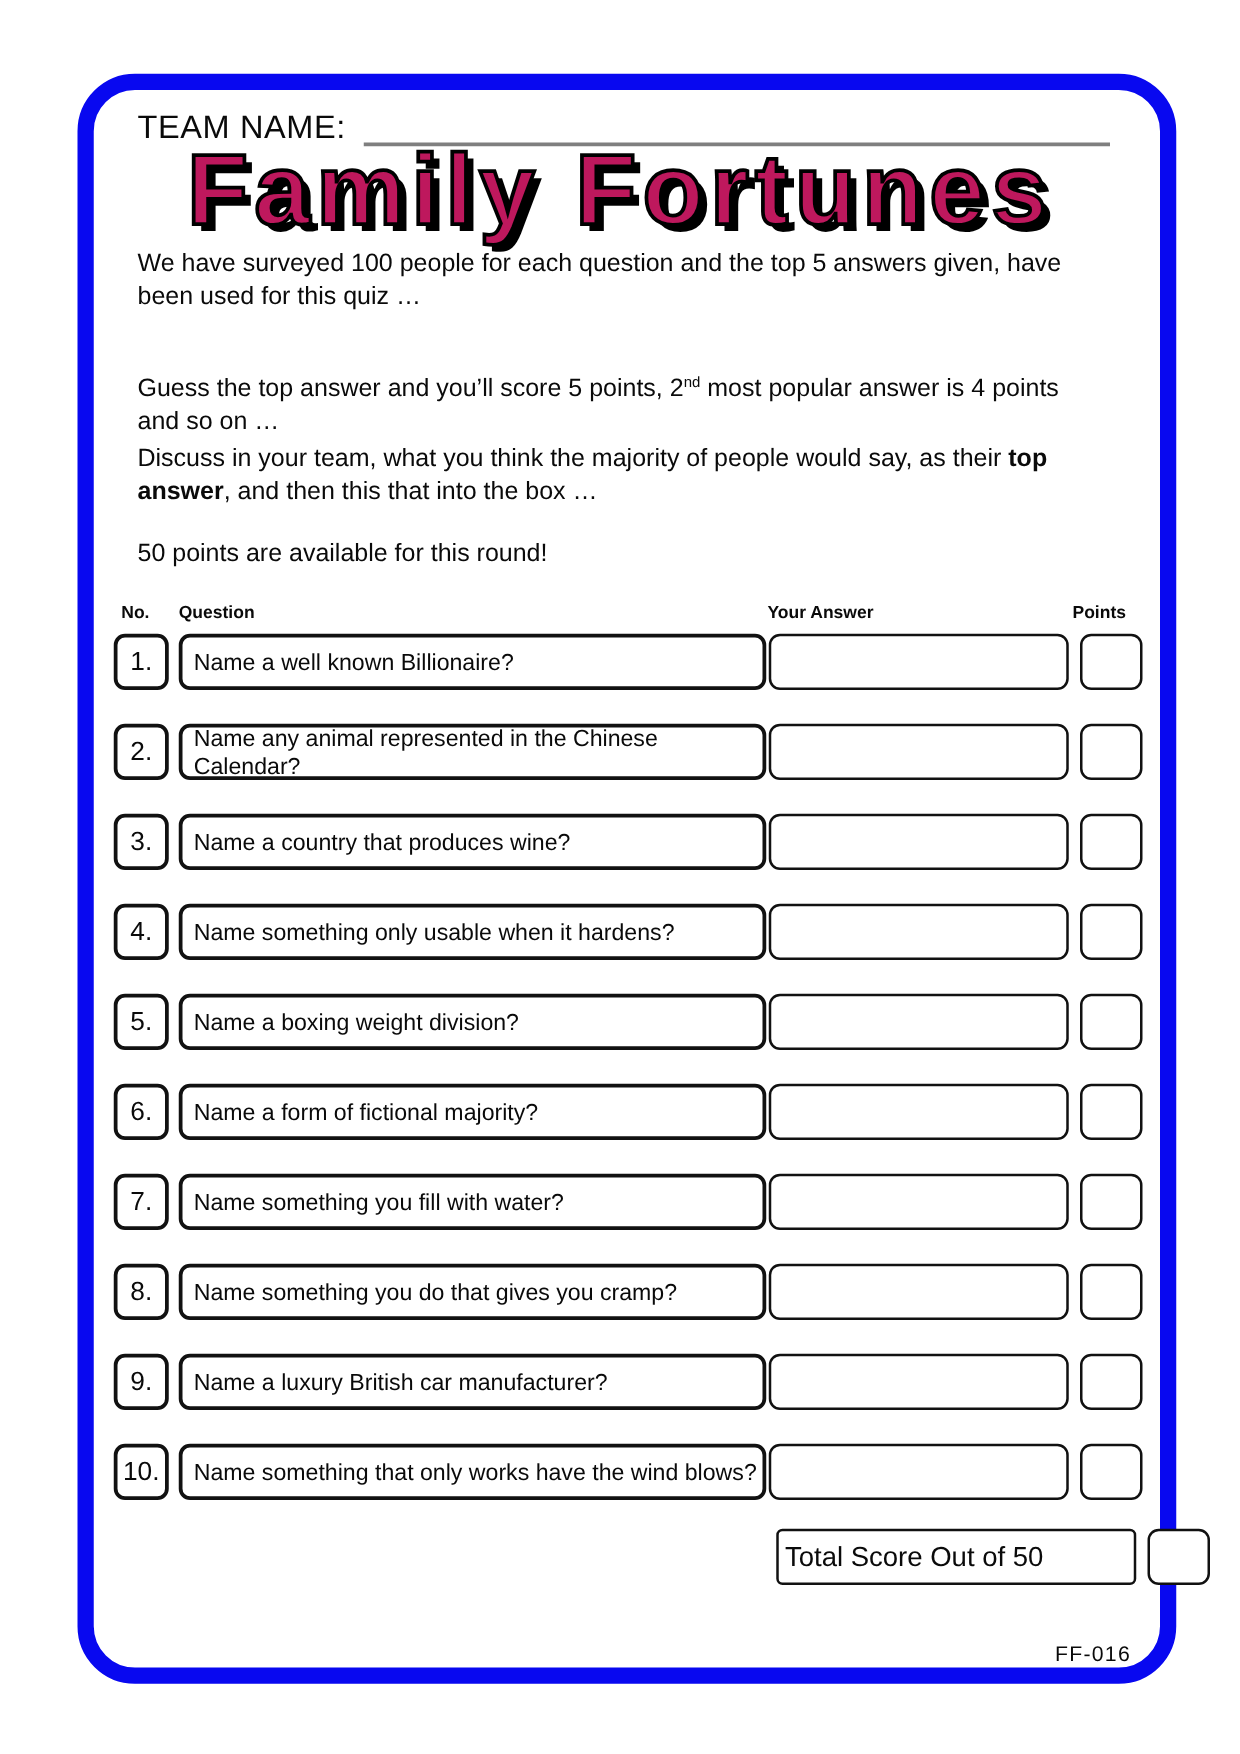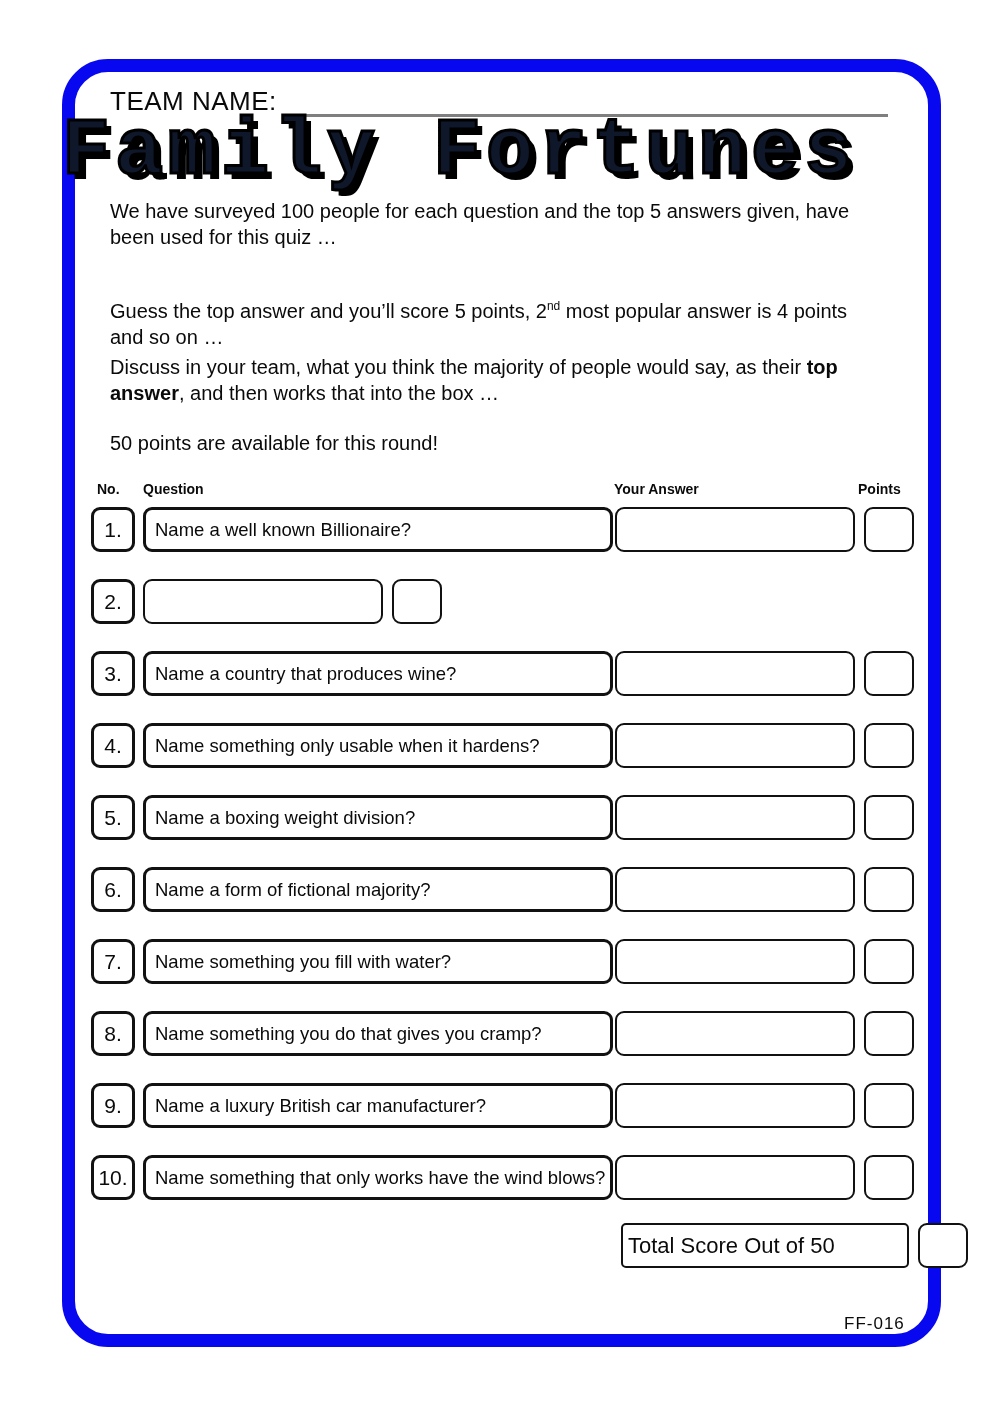--- a/index.html
+++ b/index.html
@@ -41,27 +41,27 @@
     border-bottom: 3px solid #7f7f7f;
     height: 26px;
   }
 
   
   .title {
     position: absolute;
     left: 62px; top: 112px;
     width: 868px;
     margin: 0;
-    text-align: left;
-    font-family: Liberation Mono, monospace;
+    text-align: center;
+    font-family: Liberation Sans, sans-serif;
     font-weight: bold;
     font-size: 80px;
     line-height: 1.0;
     letter-spacing: 5px;
-    color: #0f172a;
+    color: #be185d;
     -webkit-text-stroke: 3px #000000;
     text-shadow: 6px 6px 0 #000000;
     white-space: nowrap;
   }
 
   
   .para {
     position: absolute;
     left: 110px;
     width: 808px;
@@ -161,21 +161,21 @@
   <span class="team-line" style="border-bottom-color: rgb(127, 127, 127);"></span>
 </div>
 
 <h1 class="title">Family Fortunes</h1>
 
 <p class="para p1">We have surveyed 100 people for each question and the top 5 answers given, have
 been used for this quiz …</p>
 <p class="para p2"><span>Guess the top answer and you’ll score 5 points, 2</span><sup>nd</sup><span> most popular answer is 4 points
 and so on …</span></p>
 <p class="para p3"><span>Discuss in your team, what you think the majority of people would say, as their </span><b>top
-answer</b><span>, and then works that into the box …</span></p>
+answer</b><span>, and then this that into the box …</span></p>
 <p class="para p4">50 points are available for this round!</p>
 
 <div class="thead">
   <span class="h-no">No.</span>
   <span class="h-q">Question</span>
   <span class="h-a">Your Answer</span>
   <span class="h-p">Points</span>
 </div>
 
 <div class="rows" id="rows">
@@ -187,20 +187,23 @@
         <span class="q-text">Name a well known Billionaire?</span>
       </div>
     <div class="box a-box"></div>
     <div class="box p-box"></div>
   </div>
 
   <div class="row">
     <div class="box no-box">
         <span class="no-text">2.</span>
       </div>
+    <div class="box q-box">
+        <span class="q-text">Name any animal represented in the Chinese Calendar?</span>
+      </div>
     <div class="box a-box"></div>
     <div class="box p-box"></div>
   </div>
 
   <div class="row">
     <div class="box no-box">
         <span class="no-text">3.</span>
       </div>
     <div class="box q-box">
         <span class="q-text">Name a country that produces wine?</span>

